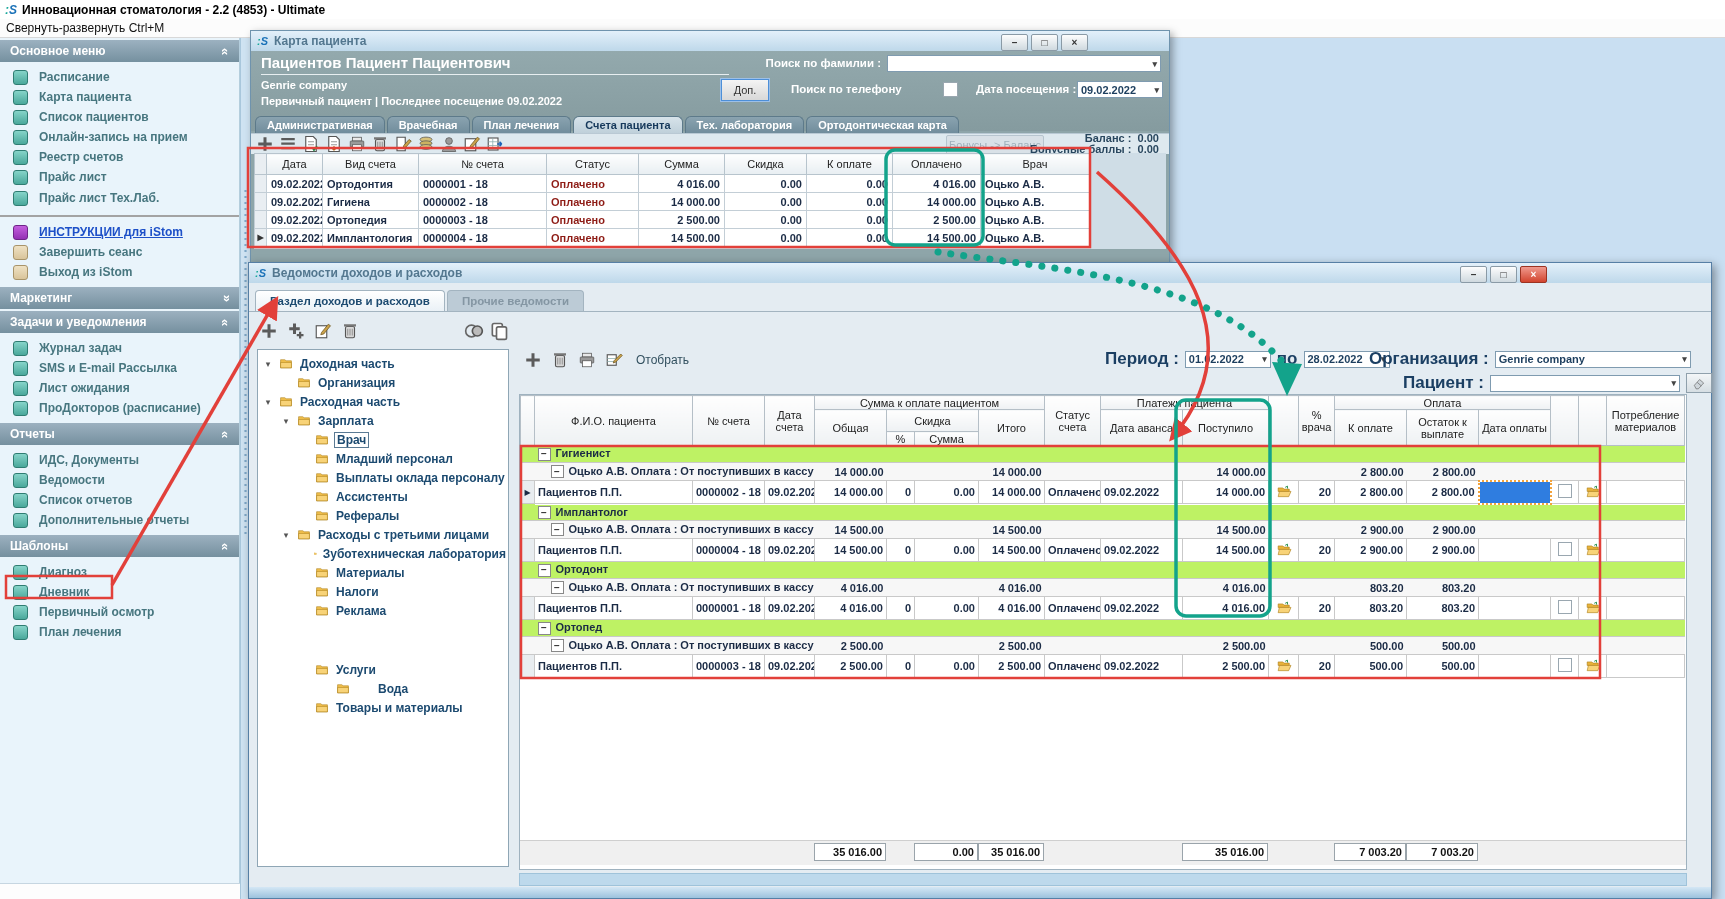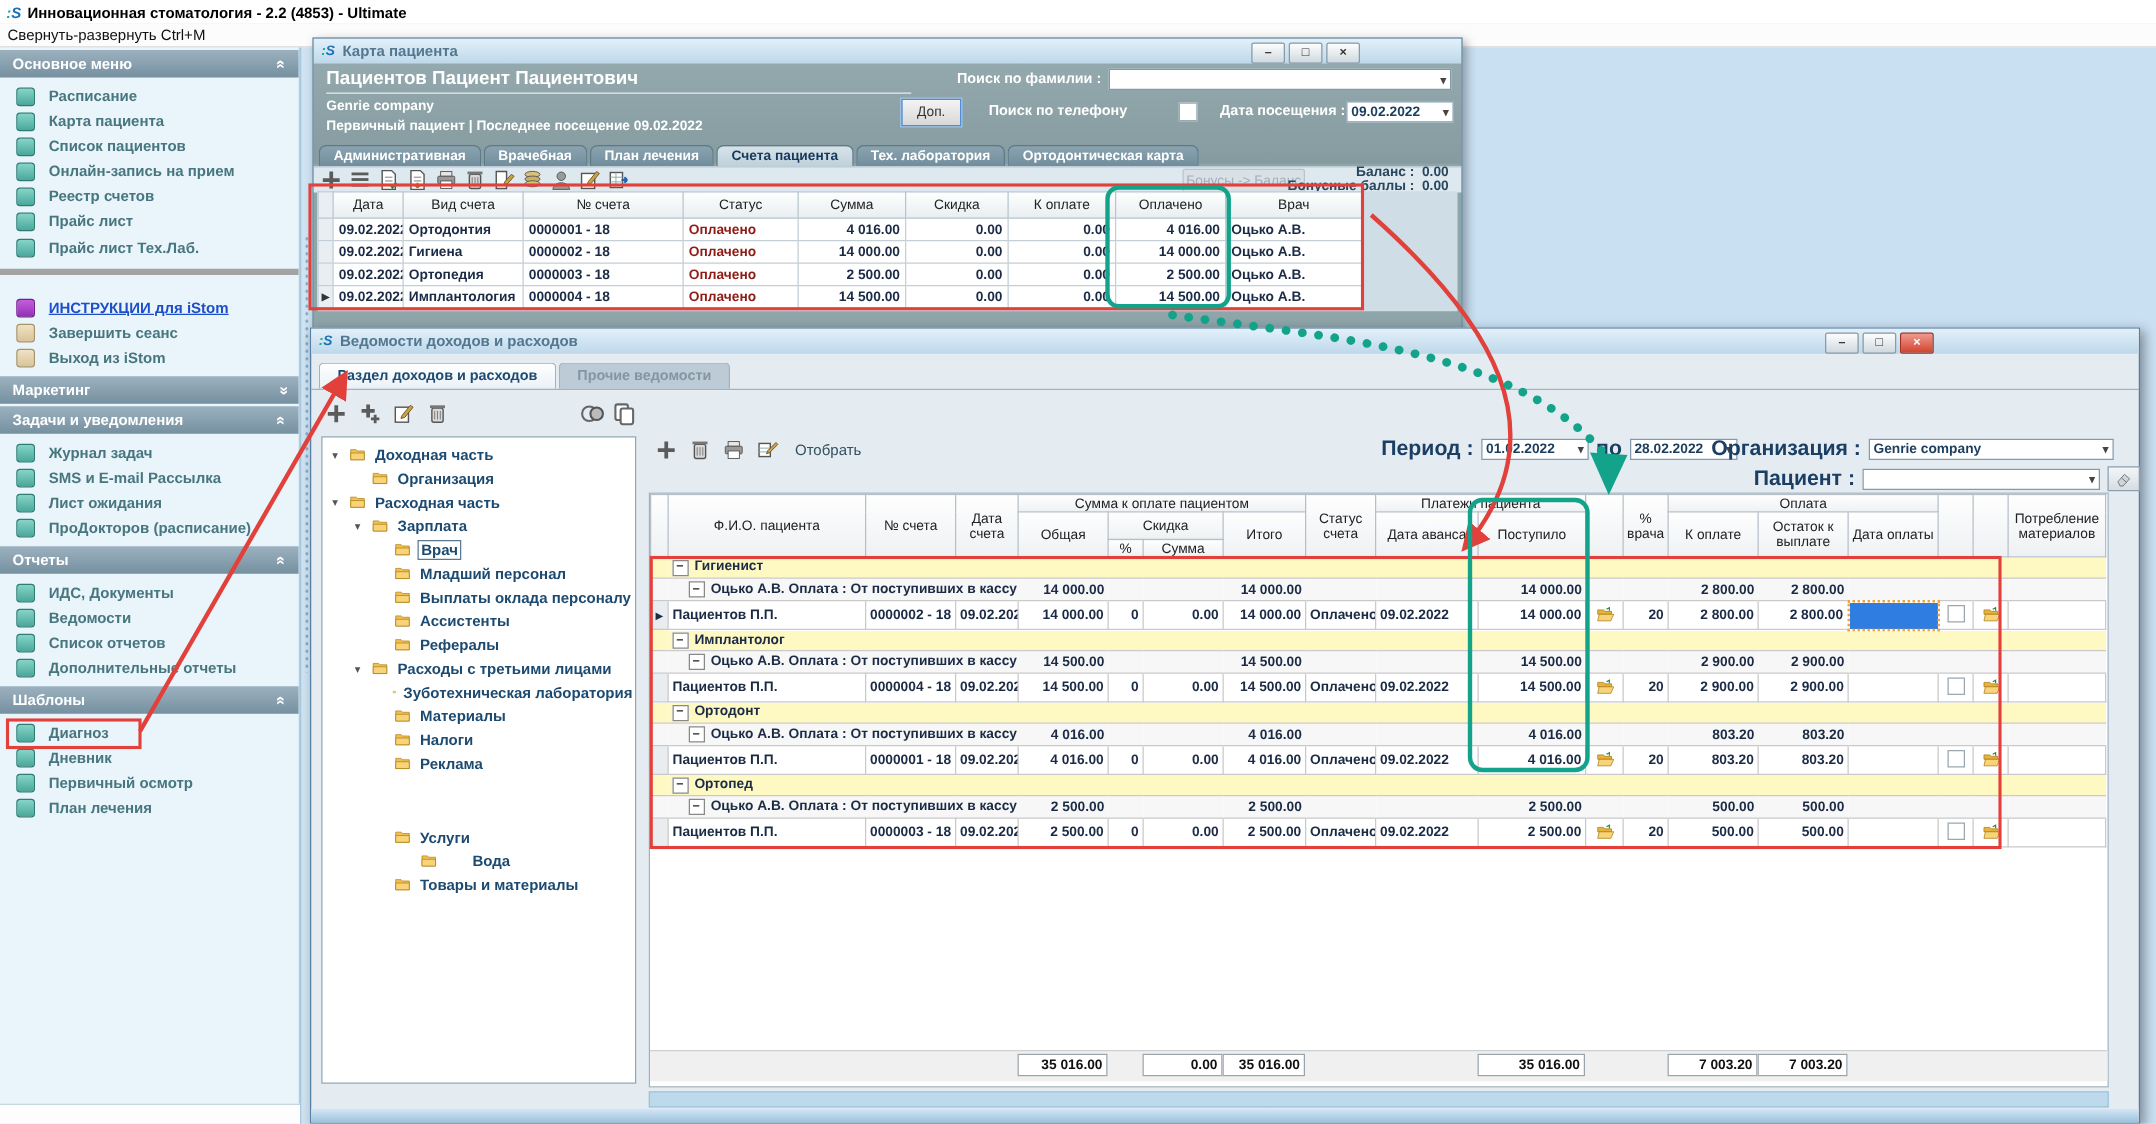--- a/index.html
+++ b/index.html
@@ -24,21 +24,21 @@
   .side-hdr-chev{display:inline-block;transform:rotate(90deg);font-size:13px}
   .side-hdr-chev.collapsed{transform:rotate(-90deg)}
   .side-items{padding:5px 0 3px 0}
   .side-item{display:flex;align-items:center;height:20px;padding-left:13px;gap:11px;cursor:pointer}
   .side-ico{width:13px;height:13px;border-radius:3px;flex:0 0 auto}
   .side-ico.teal{background:linear-gradient(#86d4c9,#4aa89b);border:1px solid #2f7d72}
   .side-ico.beige{background:linear-gradient(#efe2c4,#d9c49a);border:1px solid #a8946a}
   .side-ico.purple{background:linear-gradient(#c45ede,#9330b4);border:1px solid #6d2387}
   .side-label{color:#47767f;font-weight:bold;font-size:12px;white-space:nowrap}
   .side-label.link{color:#1d50c8;text-decoration:underline}
-  .side-item.divider-after{border-bottom:5px solid #a3a3a3;padding-bottom:6px;margin-bottom:16px;height:22px}
+  .side-item.divider-after{border-bottom:2px solid #a3a3a3;padding-bottom:6px;margin-bottom:5px;height:22px}
   
   #vsplit{position:absolute;left:240px;top:38px;width:10px;height:861px;background:#cfe3f2;border-left:1px solid #a9c7dc;box-sizing:border-box}
   #vsplit .dots{position:absolute;left:2px;top:150px;width:5px;height:350px;
     background-image:radial-gradient(#7fa9c9 1px,transparent 1.2px);background-size:5px 6px}
   
   .winbtn{width:25px;height:15px;border:1px solid #8a9aa6;border-radius:2px;background:linear-gradient(#fdfdfd,#cfd9df);
     display:flex;align-items:center;justify-content:center;font-size:10px;color:#333;line-height:1;cursor:pointer}
   .winbtn.close-red{background:linear-gradient(#f09a8e,#d2442e);color:#fff;border-color:#9c3322}
   .combo{background:#fff;border:1px solid #7f9bb0;height:17px;box-sizing:border-box;display:flex;align-items:center;
     justify-content:space-between;padding:0 3px;font-size:11px;font-weight:bold;color:#1c3e5e;cursor:pointer}
@@ -104,21 +104,21 @@
   .erase-btn{width:24px;height:18px;border:1px solid #8fa0ac;background:linear-gradient(#f3f6f8,#d6dee3);
     display:flex;align-items:center;justify-content:center;cursor:pointer}
   .grid-area{position:absolute;left:270px;top:131px;width:1168px;height:476px;background:#fff;
     border:1px solid #9fb2bf;box-sizing:border-box}
   table.stbl{border-collapse:collapse;table-layout:fixed;width:1164px}
   .stbl th{background:linear-gradient(#fefefe,#eef1f3);border:1px solid #b5bfc7;font-weight:normal;font-size:11px;
     color:#222;padding:0 2px;overflow:hidden}
   .stbl tr.h1{height:14px}.stbl tr.h2{height:22px}.stbl tr.h3{height:14px}
   .stbl td{border:1px solid #c9c9c9;font-size:11px;padding:0 3px;overflow:hidden;white-space:nowrap;color:#1b2b45}
   .stbl td.gut{background:#e9edf0;text-align:center;font-size:8px;padding:0}
-  .stbl tr.g-row{height:17px}.stbl tr.g-row td{background:#fef9c3;border-left:none;border-right:none}
+  .stbl tr.g-row{height:17px}.stbl tr.g-row td{background:#bef264;border-left:none;border-right:none}
   .g-name{font-weight:bold;color:#222}
   .stbl tr.sg-row{height:18px}.stbl tr.sg-row td{background:#f7f7f7;border-left:none;border-right:none}
   .sg-label{font-weight:bold;color:#333;padding-left:16px !important}
   .stbl tr.d-row{height:23px}
   .stbl td.num{text-align:right;font-weight:bold}
   .stbl td.txt{font-weight:bold}
   .stbl td.ctr{text-align:center}
   .stbl td.sel{background:#2f7de0;border:2px dotted #f2a33c}
   .totals{position:absolute;left:0;right:0;bottom:4px;height:24px;background:#f0f0f0;border-top:1px solid #cfcfcf}
   .tot-box{position:absolute;top:2px;height:18px;background:#fff;border:1px solid #9aa4ab;box-sizing:border-box;

